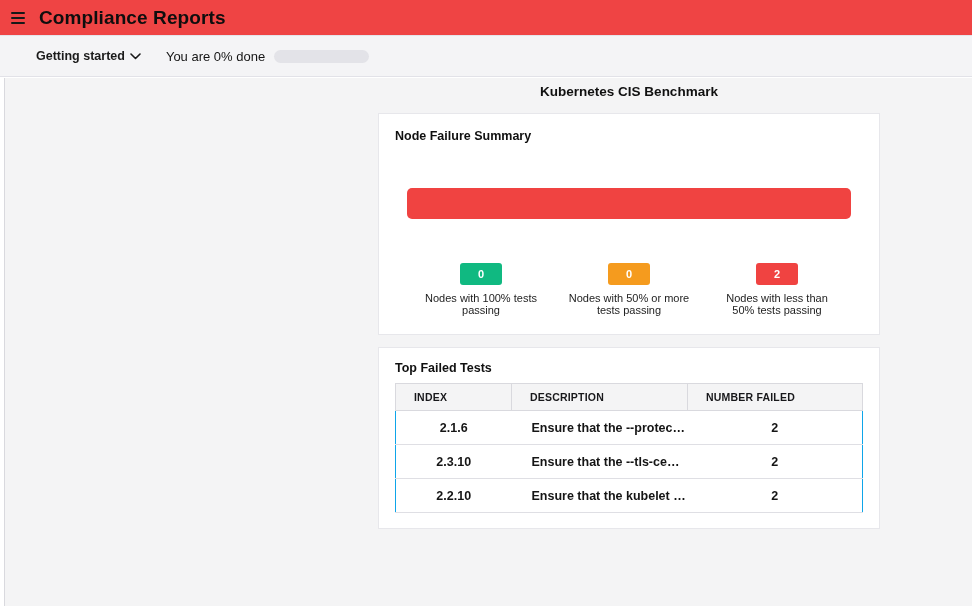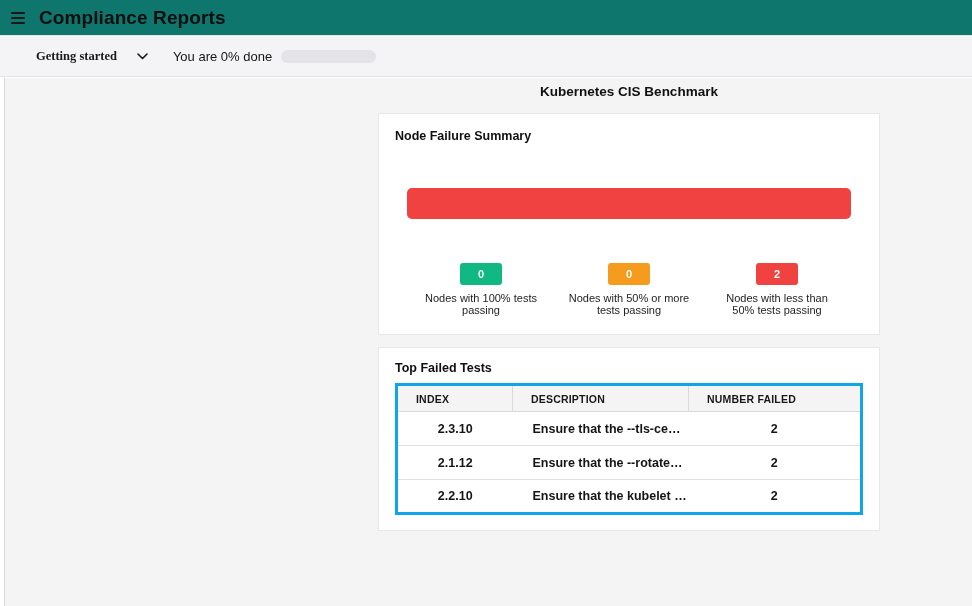--- a/index.html
+++ b/index.html
@@ -6,42 +6,42 @@
   html, body { margin: 0; padding: 0; }
   body {
     width: 972px; height: 606px;
     font-family: "Liberation Sans", "DejaVu Sans", sans-serif;
     background: #ffffff; color: #161616;
     overflow: hidden; position: relative;
   }
 
   
   .topbar {
-    height: 35px; background: #0f766e;
+    height: 35px; background: #ef4444;
     display: flex; align-items: center; padding-left: 8px;
   }
   .hamburger {
     width: 22px; height: 22px; background: none; border: none; padding: 2px 3px;
     display: flex; flex-direction: column; justify-content: center; gap: 3px;
     cursor: pointer;
   }
   .hamburger span { display: block; width: 14px; height: 2px; background: #181818; border-radius: 1px; }
   .page-title { margin: 0 0 0 9px; font-size: 19px; font-weight: 800; letter-spacing: 0.1px; color: #0e0e0e; }
 
   
   .subbar {
     height: 42px; background: #f4f4f6;
     border-top: 1px solid #e4e4ea; border-bottom: 1px solid #e2e2e8;
     display: flex; align-items: center;
   }
   .dropdown {
-    margin-left: 36px; display: flex; align-items: center; gap: 20px;
+    margin-left: 36px; display: flex; align-items: center; gap: 5px;
     font-size: 12.5px; font-weight: 600; color: #1a1a1a; cursor: pointer;
     background: none; border: none; padding: 0;
-    font-family: Liberation Serif, serif;
+    font-family: Liberation Sans, sans-serif;
   }
   .progress-text { margin-left: 25px; font-size: 13px; font-weight: 400; color: #151515; }
   .progress-pill {
     margin-left: 9px; width: 95px; height: 13px; border-radius: 7px;
     background: #e3e3e8; overflow: hidden;
   }
   .progress-fill { height: 100%; background: #3fbf77; width: 0%; }
 
   
   .main { position: absolute; top: 78px; left: 0; right: 0; bottom: 0; background: #f4f4f5; }
@@ -72,21 +72,21 @@
   }
   .stat-label {
     margin: 7px auto 0; max-width: 124px;
     font-size: 11px; line-height: 12px; font-weight: 500; color: #1d1d1d;
   }
 
   
   .tests-table {
     width: 100%; margin-top: 8px;
     border-collapse: collapse; table-layout: fixed;
-    border: 3px solid #0ea5e9;
+    border: 1px solid #0ea5e9;
   }
   .tests-table th {
     height: 27px; padding: 0 6px 0 18px;
     background: #f4f4f5; border: 1px solid #d9d9de;
     font-size: 10.5px; font-weight: 700; letter-spacing: 0.2px;
     text-align: left; color: #18181b;
   }
   .tests-table td {
     height: 34px; padding: 0;
     border-bottom: 1px solid #dfdfe4;
@@ -164,27 +164,27 @@
           </colgroup>
         <thead>
           <tr>
             <th>INDEX</th>
             <th>DESCRIPTION</th>
             <th>NUMBER FAILED</th>
           </tr>
         </thead>
         <tbody>
           <tr>
-            <td class="cell-index">2.3.10</td>
-            <td class="cell-desc">Ensure that the --tls-ce…</td>
+            <td class="cell-index">2.1.6</td>
+            <td class="cell-desc">Ensure that the --protec…</td>
             <td class="cell-num">2</td>
           </tr>
           <tr>
-            <td class="cell-index">2.1.12</td>
-            <td class="cell-desc">Ensure that the --rotate…</td>
+            <td class="cell-index">2.3.10</td>
+            <td class="cell-desc">Ensure that the --tls-ce…</td>
             <td class="cell-num">2</td>
           </tr>
           <tr>
             <td class="cell-index">2.2.10</td>
             <td class="cell-desc">Ensure that the kubelet …</td>
             <td class="cell-num">2</td>
           </tr>
         </tbody>
       </table>
     </section>

